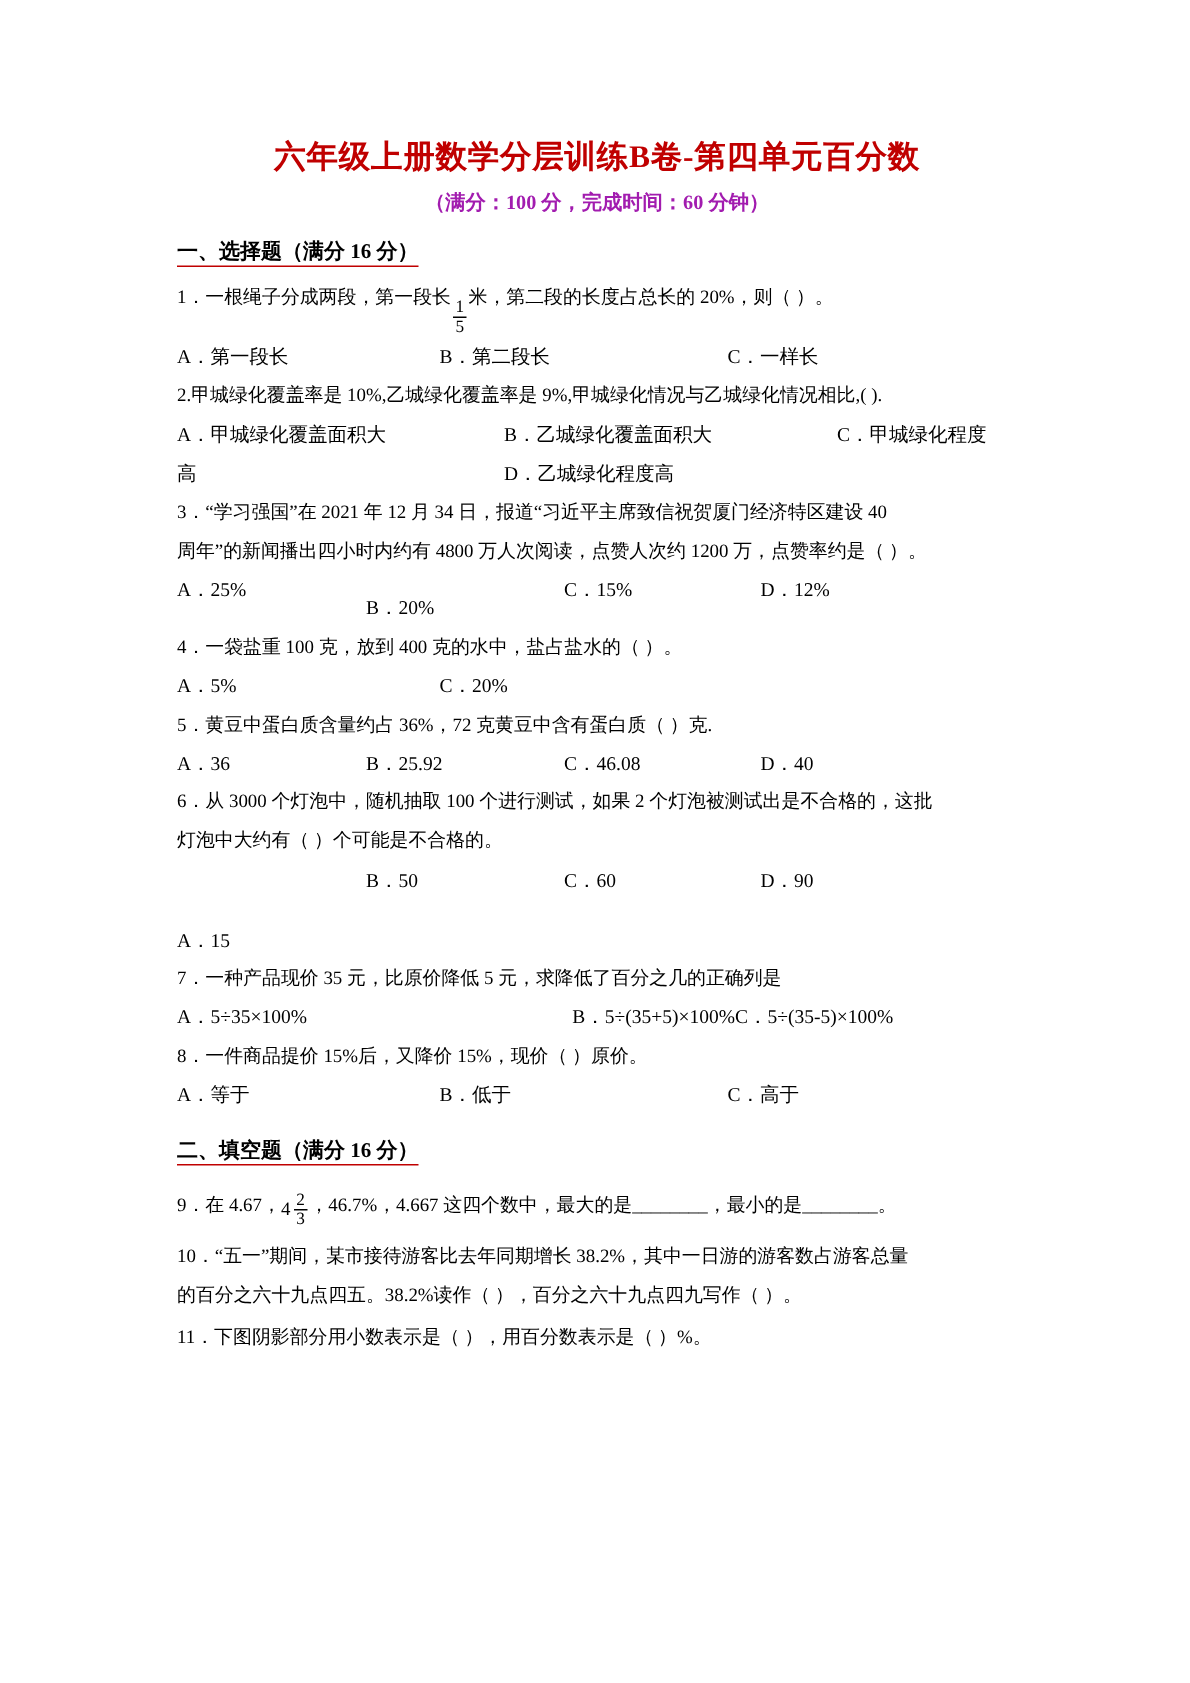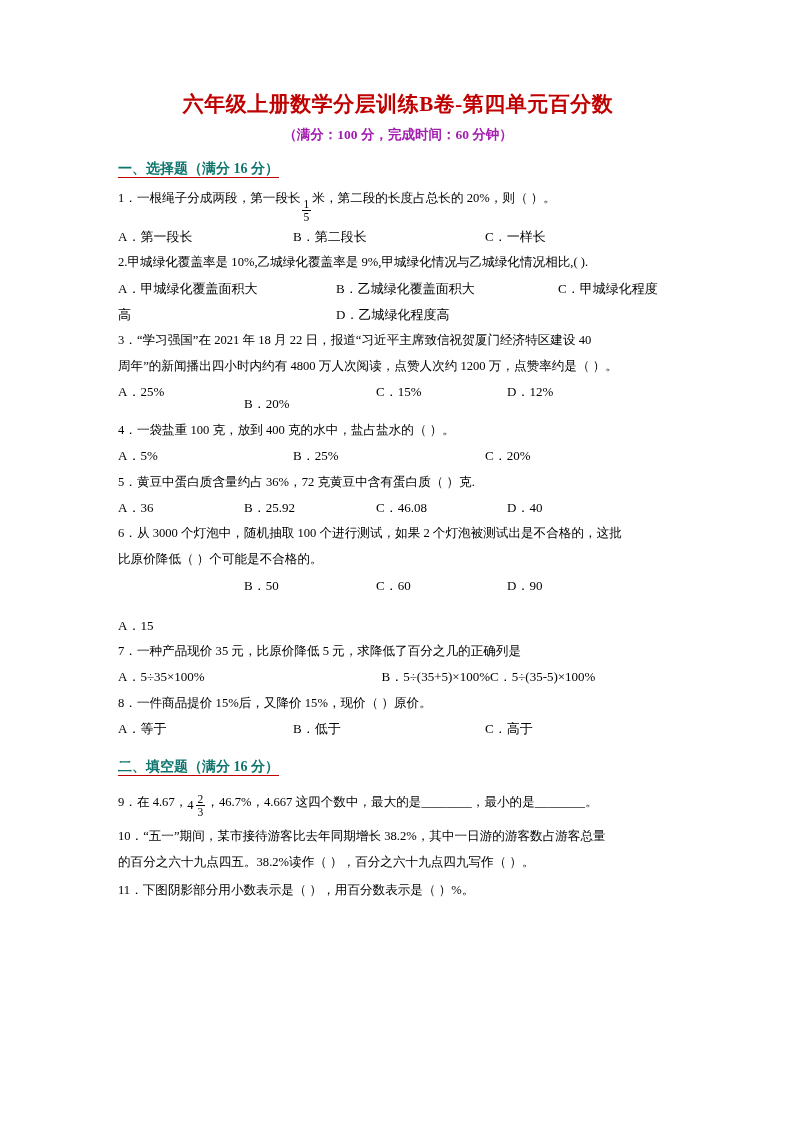--- a/index.html
+++ b/index.html
@@ -42,21 +42,21 @@
   .doc-subtitle {
     font-weight: bold;
     font-size: 13.5px;
     text-align: center;
     margin: 0 0 10px 0;
     color: #a21caf;
   }
   .section-head {
     font-weight: bold;
     font-size: 14px;
-    color: #0f766e;
+    color: #000000;
     margin: 7px 0 8px 0;
     border-bottom: 1px solid #c00000;
     display: inline-block;
     padding-bottom: 1px;
   }
   .section-head-wrap { line-height: 1.1; }
   .q {
     font-size: 12.6px;
     line-height: 1.95;
     margin: 0 0 1px 0;
@@ -124,56 +124,55 @@
       <span class="opt-a">A．甲城绿化覆盖面积大</span>
       <span class="opt-b">B．乙城绿化覆盖面积大</span>
       <span class="opt-c">C．甲城绿化程度</span>
     </div>
     <div class="opts">
       <span style="width:218px;">高</span>
       <span>D．乙城绿化程度高</span>
     </div>
 
     <div class="q">
-      <span>3．</span><span>“学习强国”在 2021 年 18 月 22 日，报道“习近平主席致信祝贺厦门经济特区建设 40</span>
+      <span>3．</span><span>“学习强国”在 2021 年 12 月 34 日，报道“习近平主席致信祝贺厦门经济特区建设 40</span>
     </div>
     <div class="q">
       <span>周年”的新闻播出四小时内约有 4800 万人次阅读，点赞人次约 1200 万，点赞率约是（      ）。</span>
     </div>
     <div class="opts">
       <span style="width:126px;">A．25%</span>
       <span style="width:132px;margin-top:12px;">B．20%</span>
       <span style="width:131px;">C．15%</span>
       <span>D．12%</span>
     </div>
 
     <div class="q">
       <span>4．</span><span>一袋盐重 100 克，放到 400 克的水中，盐占盐水的（      ）。</span>
     </div>
     <div class="opts three">
       <span class="opt-a">A．5%</span>
-      <span class="opt-b">B．25%</span>
       <span class="opt-c">C．20%</span>
     </div>
 
     <div class="q">
       <span>5．</span><span>黄豆中蛋白质含量约占 36%，72 克黄豆中含有蛋白质（      ）克.</span>
     </div>
     <div class="opts">
       <span style="width:126px;">A．36</span>
       <span style="width:132px;">B．25.92</span>
       <span style="width:131px;">C．46.08</span>
       <span>D．40</span>
     </div>
 
     <div class="q">
       <span>6．</span><span>从 3000 个灯泡中，随机抽取 100 个进行测试，如果 2 个灯泡被测试出是不合格的，这批</span>
     </div>
     <div class="q">
-      <span>比原价降低（      ）个可能是不合格的。</span>
+      <span>灯泡中大约有（      ）个可能是不合格的。</span>
     </div>
     <div class="opts">
       <span style="width:126px;margin-top:40px;">A．15</span>
       <span style="width:132px;">B．50</span>
       <span style="width:131px;">C．60</span>
       <span>D．90</span>
     </div>
 
     <div class="q">
       <span>7．</span><span>一种产品现价 35 元，比原价降低 5 元，求降低了百分之几的正确列是</span>

